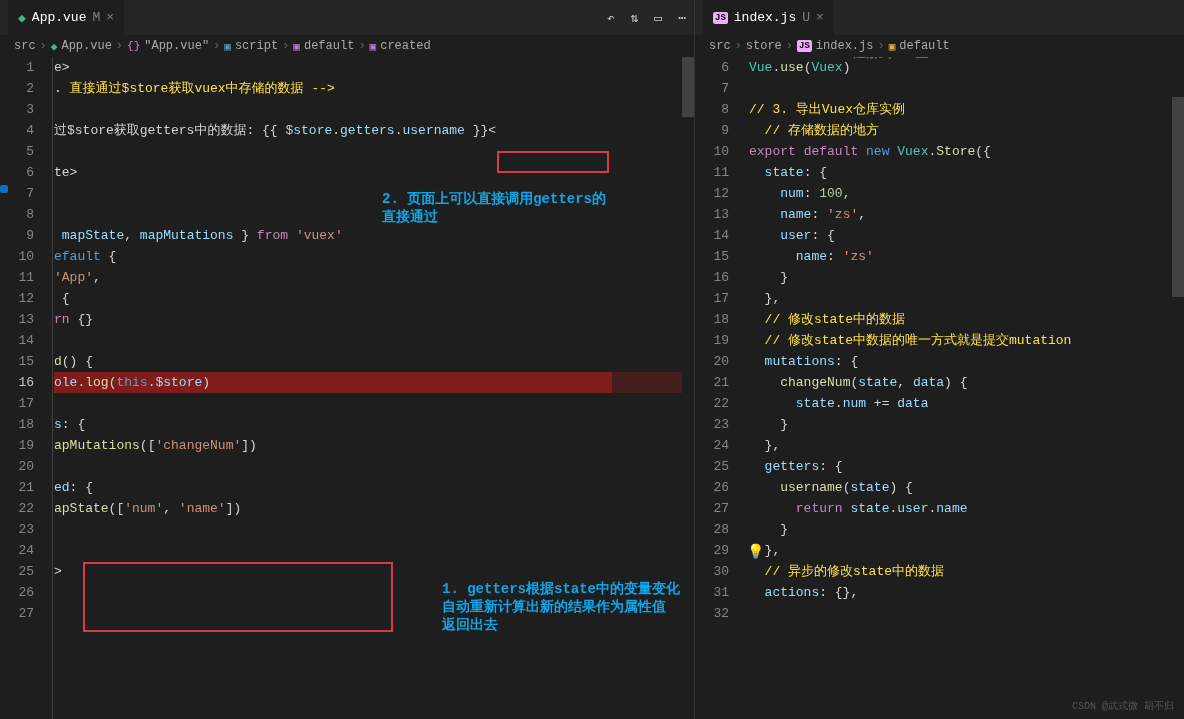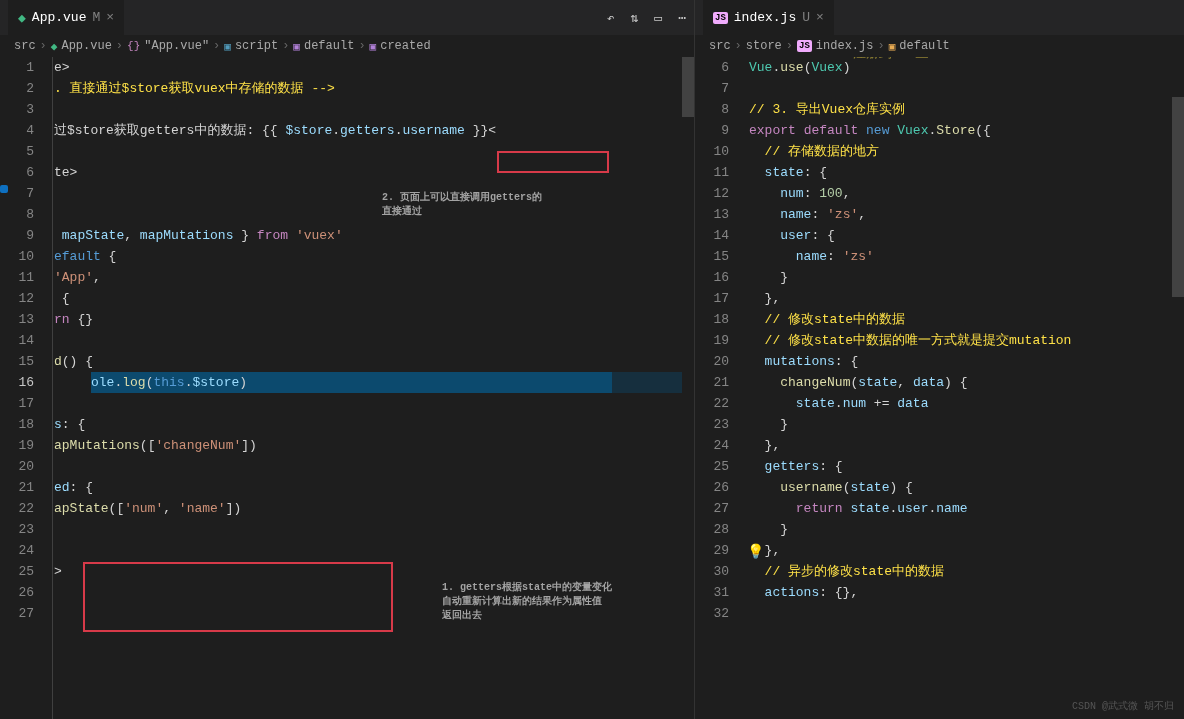--- a/index.html
+++ b/index.html
@@ -33,35 +33,35 @@
 .icon-cube { color: #519aba; }
 .icon-method { color: #b180d7; }
 .icon-ns { color: #e8ab53; }
 
 .editor { flex: 1; display: flex; overflow: hidden; position: relative; }
 .gutter { width: 50px; text-align: right; padding-right: 16px; color: #858585; user-select: none; background: #1e1e1e; }
 .gutter .ln { height: 21px; line-height: 21px; }
 .gutter .current { color: #c6c6c6; }
 .code { flex: 1; padding-left: 4px; }
 .line { height: 21px; line-height: 21px; white-space: pre; }
-.line.hl { background: #0c4a6e; margin-left: 37px; }
+.line.hl { background: #7f1d1d; }
 .fold-line { border-left: 1px solid #404040; position: absolute; top: 0; bottom: 0; }
 
 .kw { color: #569cd6; }
 .kw2 { color: #c586c0; }
 .str { color: #ce9178; }
 .fn { color: #dcdcaa; }
 .var { color: #9cdcfe; font-family: Liberation Mono, monospace; }
 .cls { color: #4ec9b0; }
 .num { color: #b5cea8; }
 .com { color: #fde047; }
 .pun { color: #d4d4d4; }
 .prop { color: #9cdcfe; }
 
-.annotation { position: absolute; color: #a3a3a3; font-size: 10px; font-weight: bold; pointer-events: none; z-index: 10; }
+.annotation { position: absolute; color: #0ea5e9; font-size: 14px; font-weight: bold; pointer-events: none; z-index: 10; }
 .redbox { position: absolute; border: 2px solid #d73a49; pointer-events: none; z-index: 9; }
 
 .minimap { position: absolute; right: 12px; top: 0; width: 70px; height: 100%; background: #1e1e1e; opacity: 0.6; }
 .scrollbar { position: absolute; right: 0; top: 0; width: 12px; height: 100%; background: #1e1e1e; }
 .scrollbar-thumb { position: absolute; width: 100%; background: #424242; }
 .lightbulb { position: absolute; color: #ffcc00; font-size: 14px; }
 .watermark { position: absolute; bottom: 6px; right: 10px; color: #555; font-size: 10px; z-index: 20; }
 .blue-dot { position: absolute; left: 0; top: 185px; width: 8px; height: 8px; background: #0e70c0; border-radius: 2px; z-index: 15;}
 </style>
 </head>
@@ -230,22 +230,22 @@
           <div class="ln">30</div>
           <div class="ln">31</div>
           <div class="ln">32</div>
         </div>
       <div class="code" id="right-code" style="position:relative;">
         <div class="line com" style="position:absolute;top:-14px;left:30px;opacity:0.5;">// 2. Vuex注册到Vue上</div>
         <div class="lightbulb" style="left:2px; top:486px;">💡</div>
       <div class="line"><span class="cls">Vue</span><span class="pun">.</span><span class="fn">use</span><span class="pun">(</span><span class="cls">Vuex</span><span class="pun">)</span></div>
           <div class="line"></div>
           <div class="line"><span class="com">// 3. 导出Vuex仓库实例</span></div>
+          <div class="line"><span class="com">  // 存储数据的地方</span></div>
           <div class="line"><span class="kw2">export</span><span class="pun"> </span><span class="kw2">default</span><span class="pun"> </span><span class="kw">new</span><span class="pun"> </span><span class="cls">Vuex</span><span class="pun">.</span><span class="fn">Store</span><span class="pun">({</span></div>
-          <div class="line"><span class="com">  // 存储数据的地方</span></div>
           <div class="line"><span class="pun">  </span><span class="prop">state</span><span class="pun">: {</span></div>
           <div class="line"><span class="pun">    </span><span class="prop">num</span><span class="pun">: </span><span class="num">100</span><span class="pun">,</span></div>
           <div class="line"><span class="pun">    </span><span class="prop">name</span><span class="pun">: </span><span class="str">'zs'</span><span class="pun">,</span></div>
           <div class="line"><span class="pun">    </span><span class="prop">user</span><span class="pun">: {</span></div>
           <div class="line"><span class="pun">      </span><span class="prop">name</span><span class="pun">: </span><span class="str">'zs'</span></div>
           <div class="line"><span class="pun">    }</span></div>
           <div class="line"><span class="pun">  },</span></div>
           <div class="line"><span class="com">  // 修改state中的数据</span></div>
           <div class="line"><span class="com">  // 修改state中数据的唯一方式就是提交mutation</span></div>
           <div class="line"><span class="pun">  </span><span class="prop">mutations</span><span class="pun">: {</span></div>

